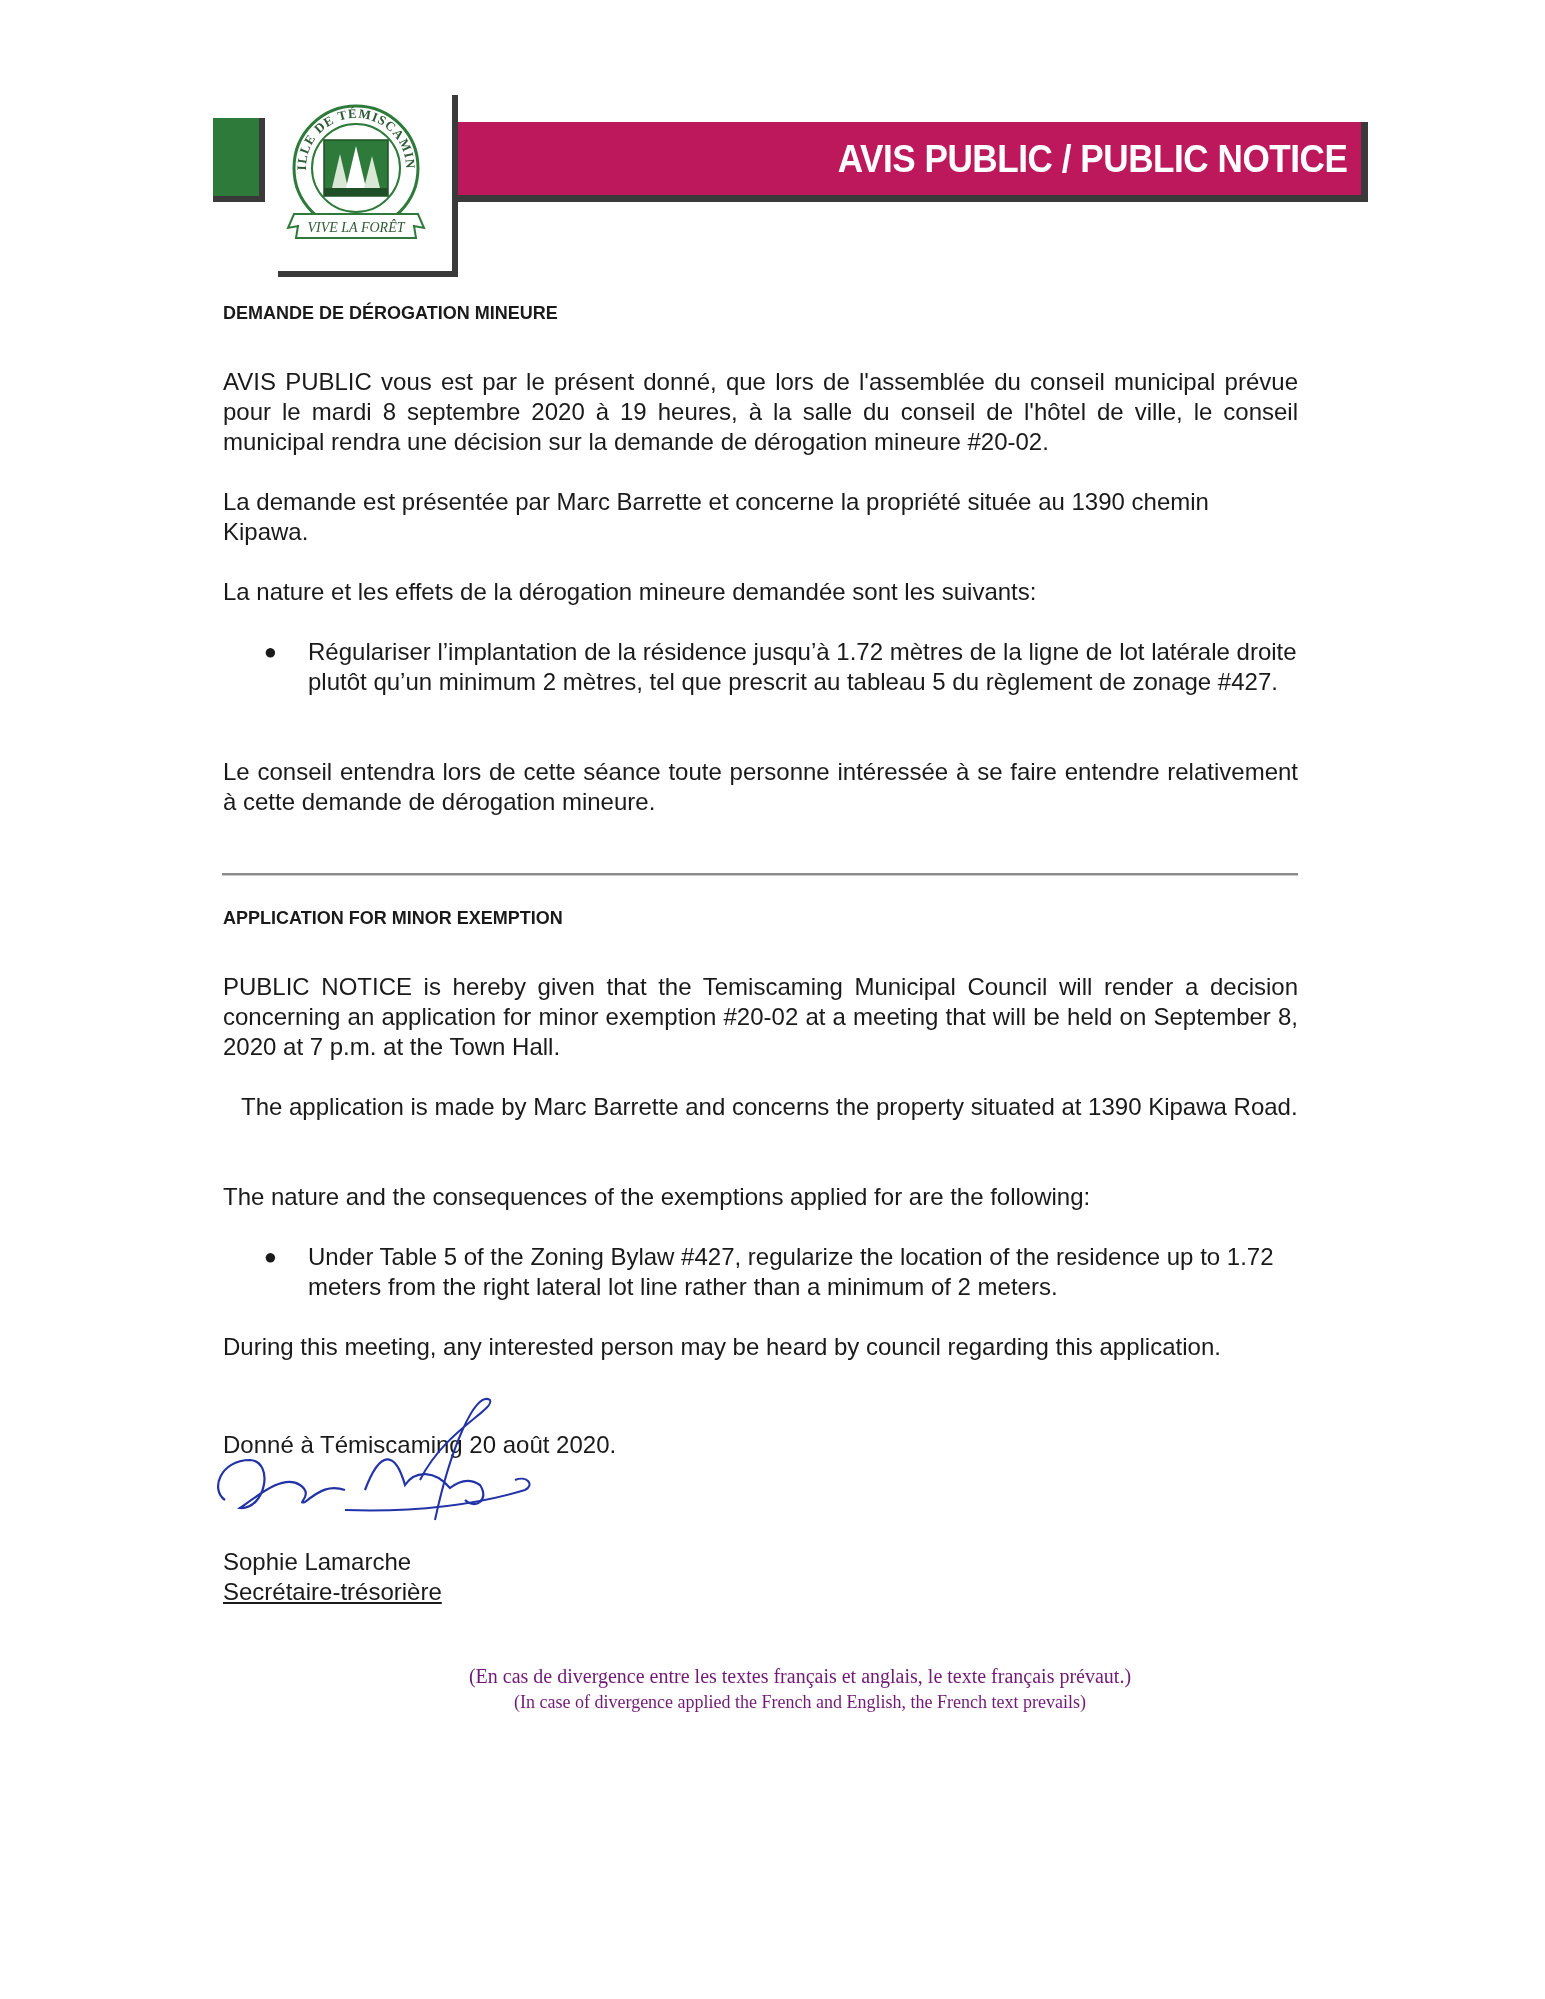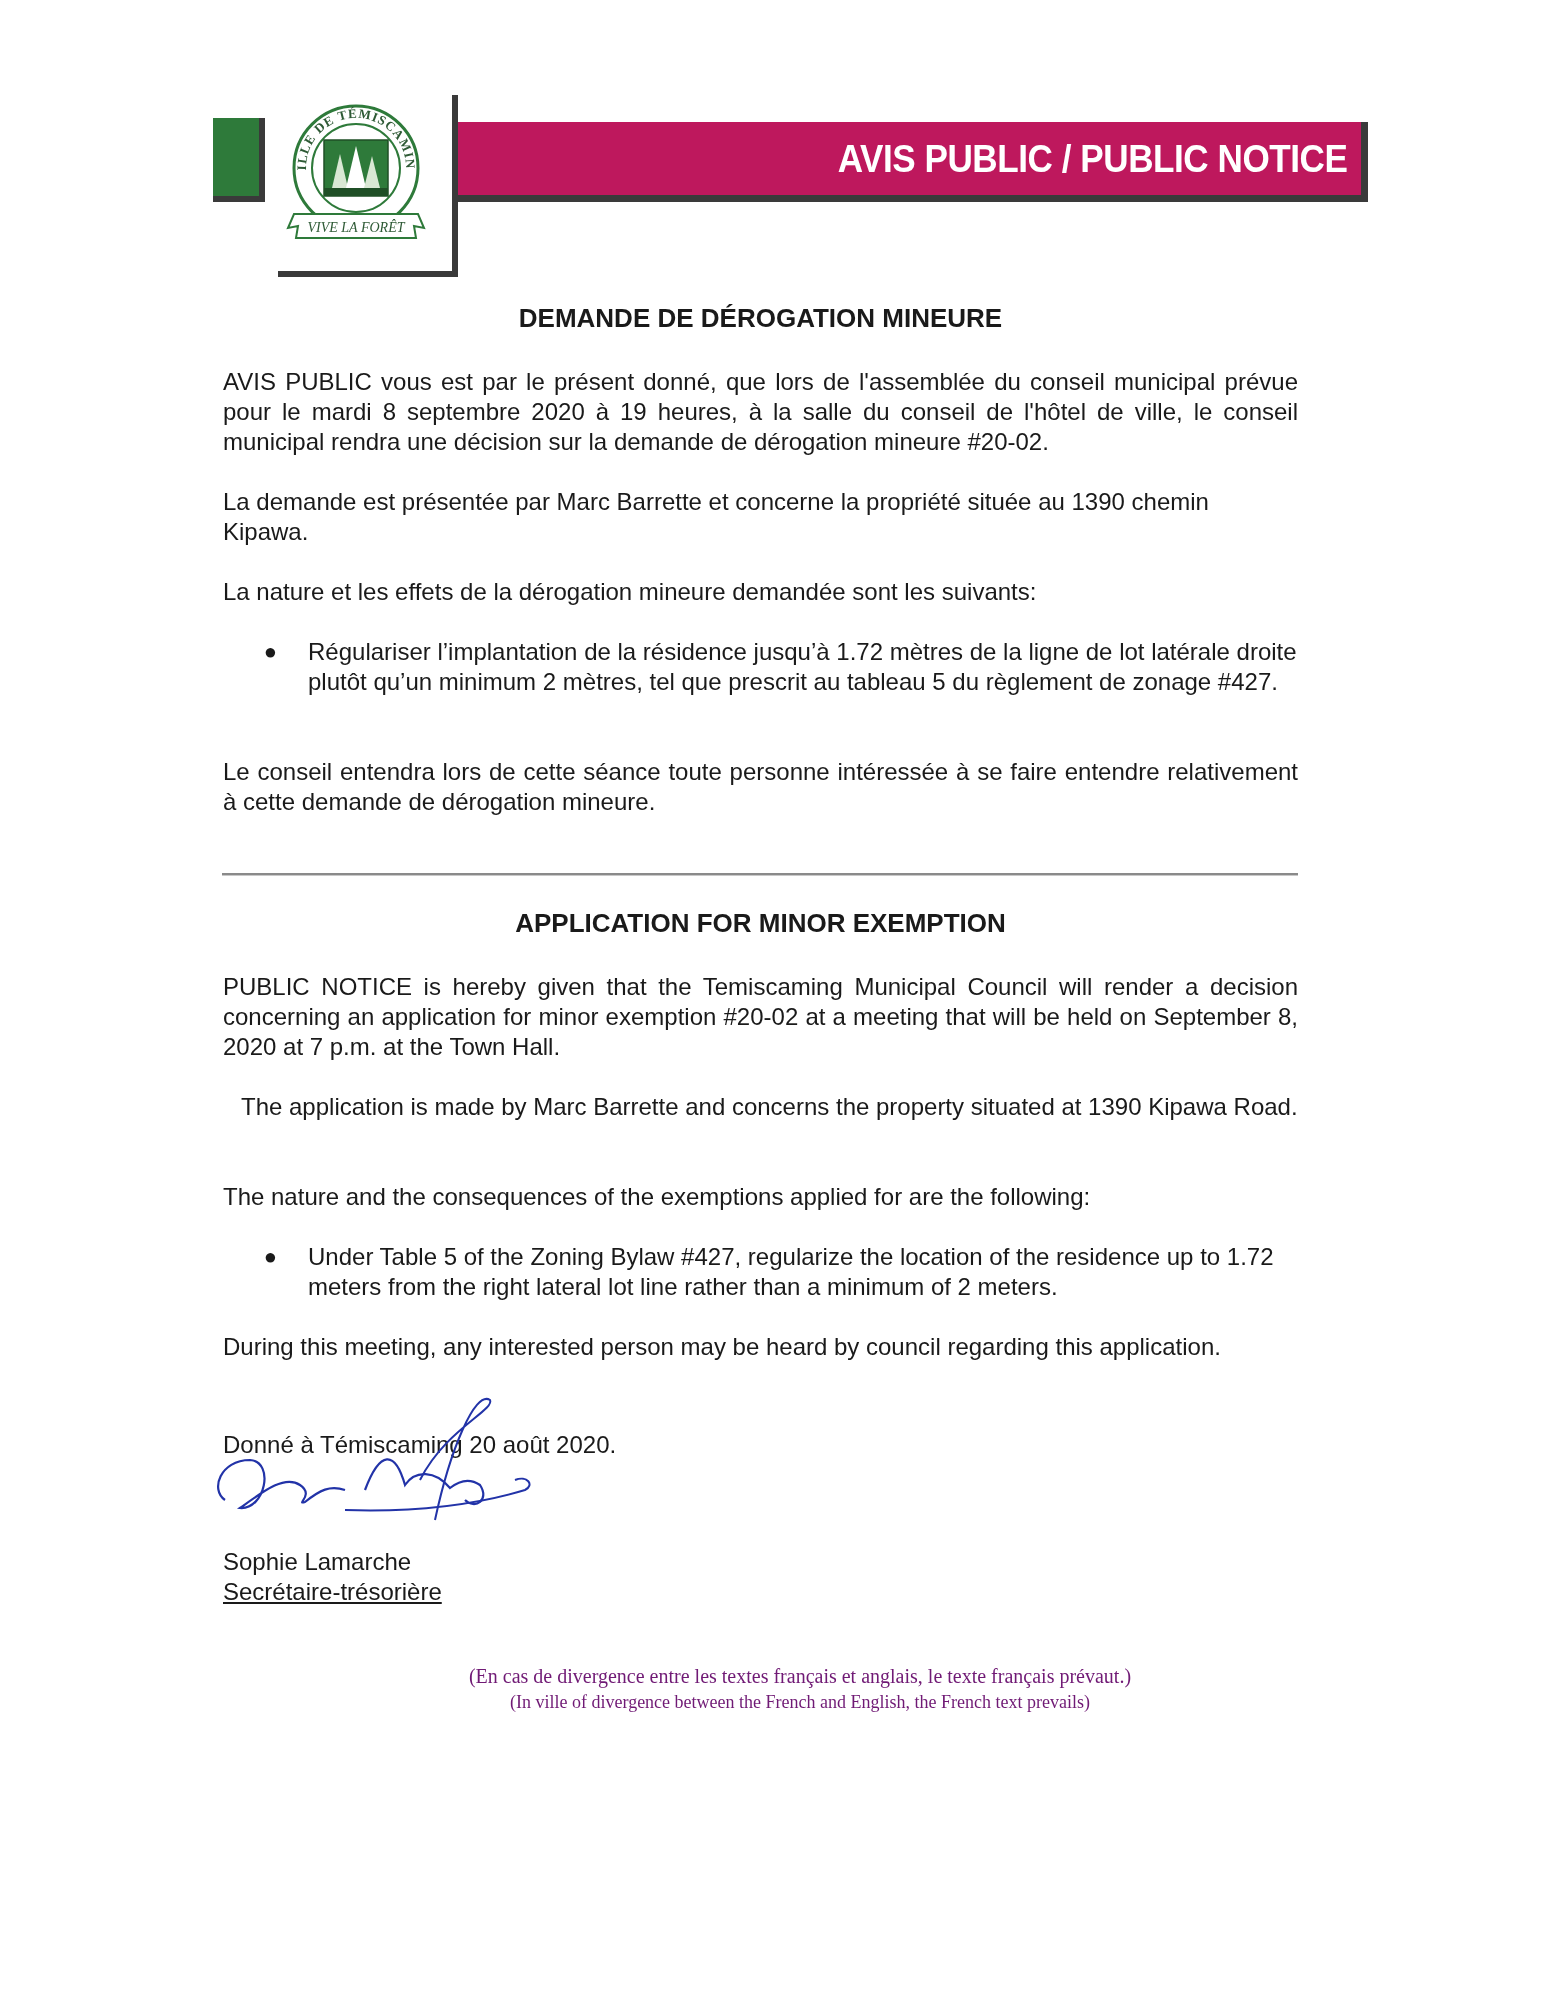--- a/index.html
+++ b/index.html
@@ -25,22 +25,22 @@
     .logo-frame {
       position: absolute; left: 278px; top: 95px; width: 180px; height: 182px;
       border-right: 6px solid #3a3a3a; border-bottom: 6px solid #3a3a3a; box-sizing: border-box;
       background: #ffffff;
     }
     .logo {
       position: absolute; left: 276px; top: 96px; width: 160px; height: 160px;
     }
     .doc { position: absolute; left: 223px; width: 1075px; font-size: 24px; line-height: 30px; }
     .heading {
-      position: absolute; left: 223px; width: 1075px; text-align: center;
-      font-weight: bold; font-size: 26px;
+      position: absolute; left: 223px; width: 1075px; 
+      font-weight: bold; font-size: 18px;
     }
     p { margin: 0; }
     .justify { text-align: justify; }
     .bullet-row { display: flex; }
     .bullet-dot { width: 85px; flex: none; text-align: center; font-size: 22px; padding-left: 10px; box-sizing: border-box; }
     .bullet-text { flex: 1; }
     .divider {
       position: absolute; left: 222px; top: 873px; width: 1076px; height: 0;
       border-top: 2px solid #8a8a8a; border-bottom: 1px solid #c8c8c8;
     }
@@ -130,13 +130,13 @@
   <path d="M 140 120 C 200 122 260 118 320 100 C 330 95 322 85 310 90" fill="none" stroke="#2233a8" stroke-width="2"></path>
 </svg>
 <div class="doc" style="top:1547px;">
   <p>Sophie Lamarche</p>
 </div>
 <div class="doc" style="top:1577px;text-decoration:underline;">
   <p>Secrétaire-trésorière</p>
 </div>
 
 <div class="footer" style="top:1665px; font-size:20px; left:300px; width:1000px;">(En cas de divergence entre les textes français et anglais, le texte français prévaut.)</div>
-<div class="footer" style="top:1692px; font-size:18px; left:300px; width:1000px;">(In ville of divergence between the French and English, the French text prevails)</div>
+<div class="footer" style="top:1692px; font-size:18px; left:300px; width:1000px;">(In case of divergence applied the French and English, the French text prevails)</div>
 
 </body></html>

